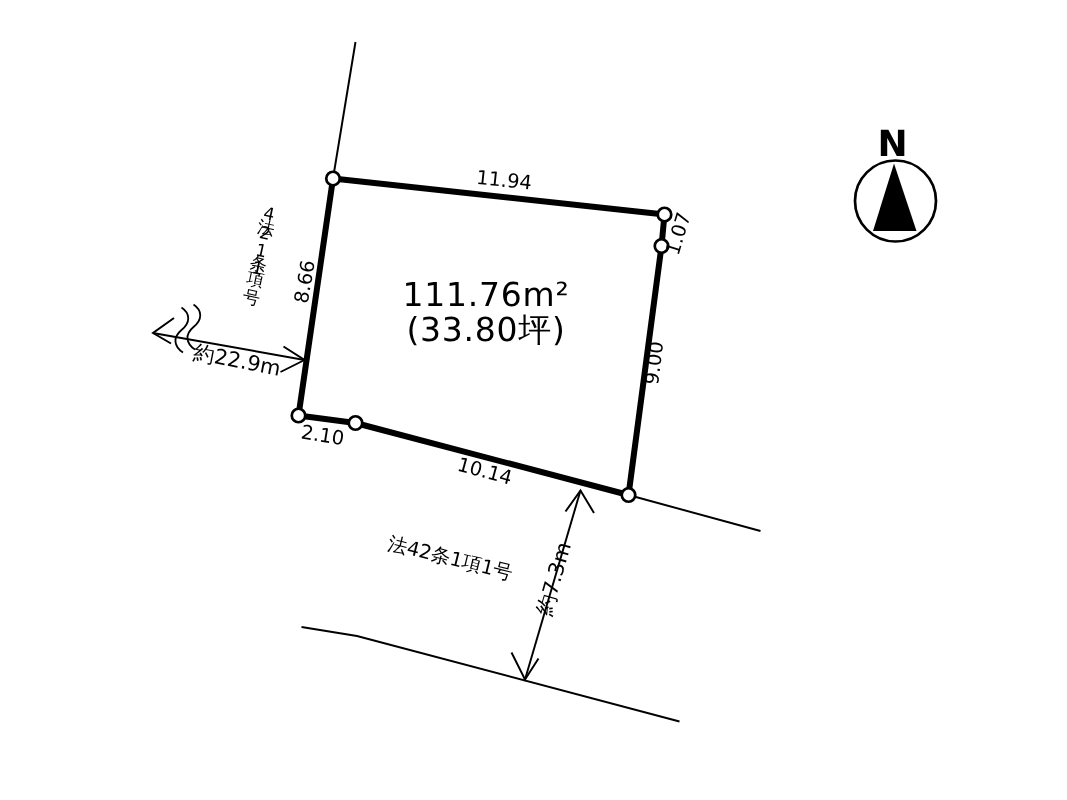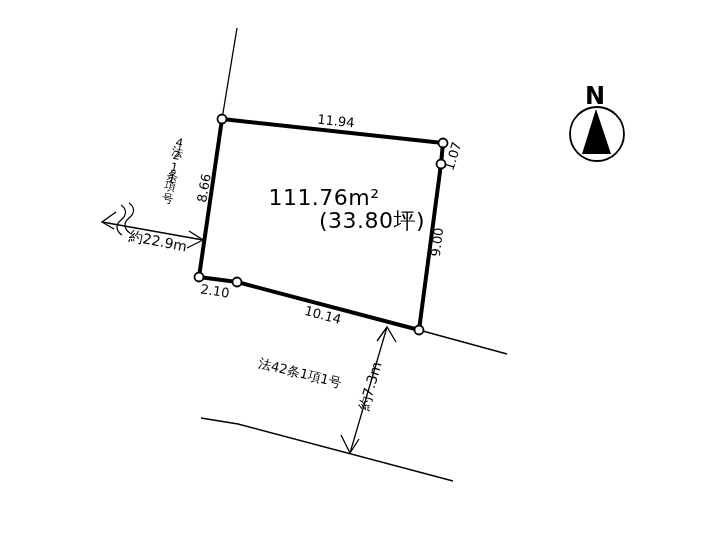--- a/index.html
+++ b/index.html
@@ -73,21 +73,21 @@
 
     <g>
       <circle cx="597" cy="134" r="27" fill="none" stroke="#000" stroke-width="1.8"></circle>
       <polygon points="596,109 582,154 611,154" fill="#000"></polygon>
     </g>
   </svg>
 
   <div class="lbl north" style="left:595px; top:96px;">N</div>
 
   <div class="lbl area-line" style="left:324px; top:198px;">111.76m²</div>
-  <div class="lbl area-line" style="left:324px; top:221px;margin-left:48px;">(33.80坪)</div>
+  <div class="lbl area-line" style="left:324px; top:221px;">(33.80坪)</div>
 
   <div class="lbl" style="left:336px; top:121px; --rot:6deg;">11.94</div>
   <div class="lbl" style="left:453px; top:156px; --rot:-73deg;">1.07</div>
   <div class="lbl" style="left:437px; top:242px; --rot:-83deg;">9.00</div>
   <div class="lbl" style="left:323px; top:315px; --rot:15deg;">10.14</div>
   <div class="lbl" style="left:215px; top:291px; --rot:9deg;">2.10</div>
   <div class="lbl" style="left:204px; top:188px; --rot:-80deg;">8.66</div>
 
   <div class="lbl vertical" style="left:175px; top:160px; --rot:12deg; font-size:11.5px;">法42条1項1号</div>
   <div class="lbl road" style="left:300px; top:373px; --rot:14deg;">法42条1項1号</div>

